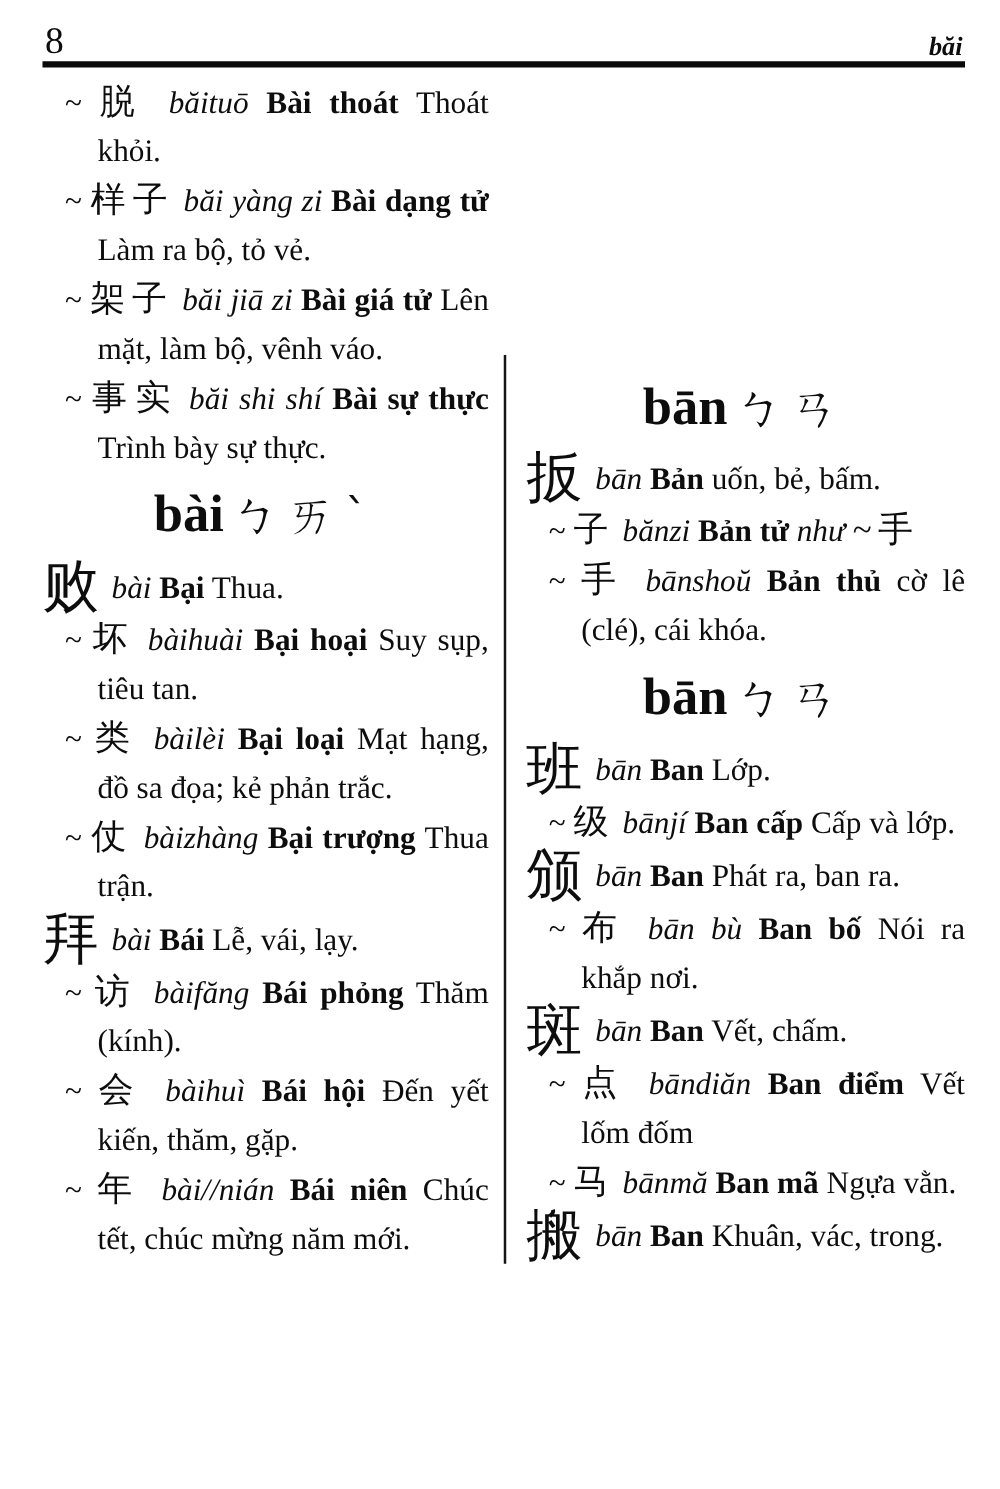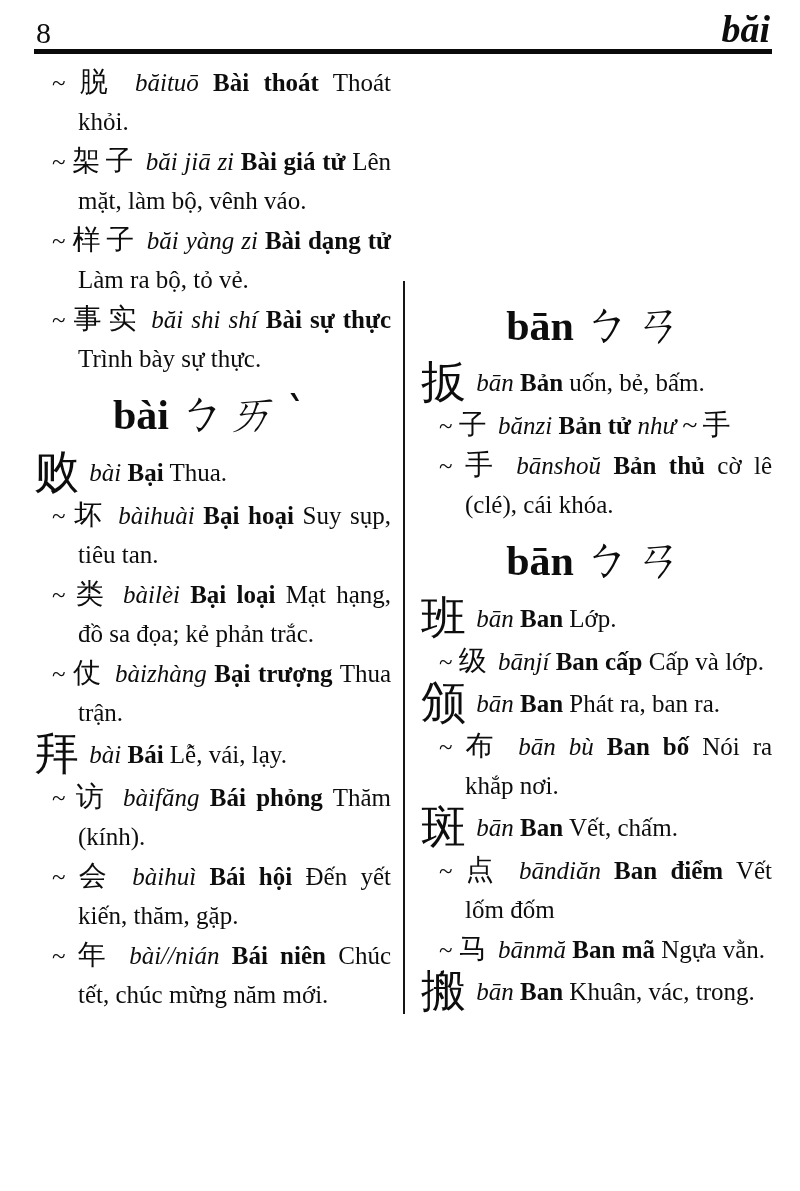--- a/index.html
+++ b/index.html
@@ -20,21 +20,21 @@
   }
   .hdr {
     display: flex;
     justify-content: space-between;
     align-items: flex-end;
     border-bottom: 5px solid #0a0a0a;
     padding: 0 2px 1px 2px;
     height: 42px;
   }
   .pgnum { font-size: 30px; line-height: 1; }
-  .guide { font-size: 38px; font-weight: bold; font-style: italic; line-height: 1; }
+  .guide { font-size: 21px; font-weight: bold; font-style: italic; line-height: 1; }
   .cols { display: flex; align-items: flex-end; }
   .col {
     box-sizing: border-box;
     width: 50%;
     padding-top: 8px;
     font-size: 25px;
     line-height: 39px;
     text-align: justify;
   }
   .col-left  { padding-right: 12px; }
@@ -42,25 +42,24 @@
   .heading {
     text-align: center;
     text-indent: 0;
     font-size: 42px;
     font-weight: bold;
     line-height: 1.25;
     margin: 8px 0 8px 0;
   }
   .h-zhu {
     font-weight: normal;
-    font-size: 44px;
+    font-size: 36px;
     letter-spacing: 8px;
     margin-left: 8px;
     font-family: "DejaVu Sans", sans-serif;
-    font-style: italic;
   }
   .sub   { padding-left: 44px; text-indent: -26px; }
   .entry { padding-left: 66px; text-indent: -66px; }
   .head {
     font-size: 45px;
     line-height: 1;
     vertical-align: -6px;
     margin-right: 4px;
   }
   .han { font-size: 28px; letter-spacing: 5px; }
@@ -74,22 +73,22 @@
 <body>
 
 <div class="page">
   <div class="hdr">
     <span class="pgnum">8</span>
     <span class="guide">băi</span>
   </div>
   <div class="cols">
     <div class="col col-left">
         <div class="sub"><span class="tld">~</span> <span class="han">脱</span> <span class="pin">băituō</span> <span class="vb">Bài thoát</span> <span class="pl">Thoát khỏi.</span></div>
+        <div class="sub"><span class="tld">~</span> <span class="han">样子</span> <span class="pin">băi yàng zi</span> <span class="vb">Bài dạng tử</span> <span class="pl">Làm ra bộ, tỏ vẻ.</span></div>
         <div class="sub"><span class="tld">~</span> <span class="han">架子</span> <span class="pin">băi jiā zi</span> <span class="vb">Bài giá tử</span> <span class="pl">Lên mặt, làm bộ, vênh váo.</span></div>
-        <div class="sub"><span class="tld">~</span> <span class="han">样子</span> <span class="pin">băi yàng zi</span> <span class="vb">Bài dạng tử</span> <span class="pl">Làm ra bộ, tỏ vẻ.</span></div>
         <div class="sub"><span class="tld">~</span> <span class="han">事实</span> <span class="pin">băi shi shí</span> <span class="vb">Bài sự thực</span> <span class="pl">Trình bày sự thực.</span></div>
         <div class="heading"><span class="h-pin">bài</span><span class="h-zhu">ㄅㄞˋ</span></div>
         <div class="entry"><span class="head">败</span> <span class="pin">bài</span> <span class="vb">Bại</span> <span class="pl">Thua.</span></div>
         <div class="sub"><span class="tld">~</span> <span class="han">坏</span> <span class="pin">bàihuài</span> <span class="vb">Bại hoại</span> <span class="pl">Suy sụp, tiêu tan.</span></div>
         <div class="sub"><span class="tld">~</span> <span class="han">类</span> <span class="pin">bàilèi</span> <span class="vb">Bại loại</span> <span class="pl">Mạt hạng, đồ sa đọa; kẻ phản trắc.</span></div>
         <div class="sub"><span class="tld">~</span> <span class="han">仗</span> <span class="pin">bàizhàng</span> <span class="vb">Bại trượng</span> <span class="pl">Thua trận.</span></div>
         <div class="entry"><span class="head">拜</span> <span class="pin">bài</span> <span class="vb">Bái</span> <span class="pl">Lễ, vái, lạy.</span></div>
         <div class="sub"><span class="tld">~</span> <span class="han">访</span> <span class="pin">bàifăng</span> <span class="vb">Bái phỏng</span> <span class="pl">Thăm (kính).</span></div>
         <div class="sub"><span class="tld">~</span> <span class="han">会</span> <span class="pin">bàihuì</span> <span class="vb">Bái hội</span> <span class="pl">Đến yết kiến, thăm, gặp.</span></div>
         <div class="sub"><span class="tld">~</span> <span class="han">年</span> <span class="pin">bài//nián</span> <span class="vb">Bái niên</span> <span class="pl">Chúc tết, chúc mừng năm mới.</span></div>

